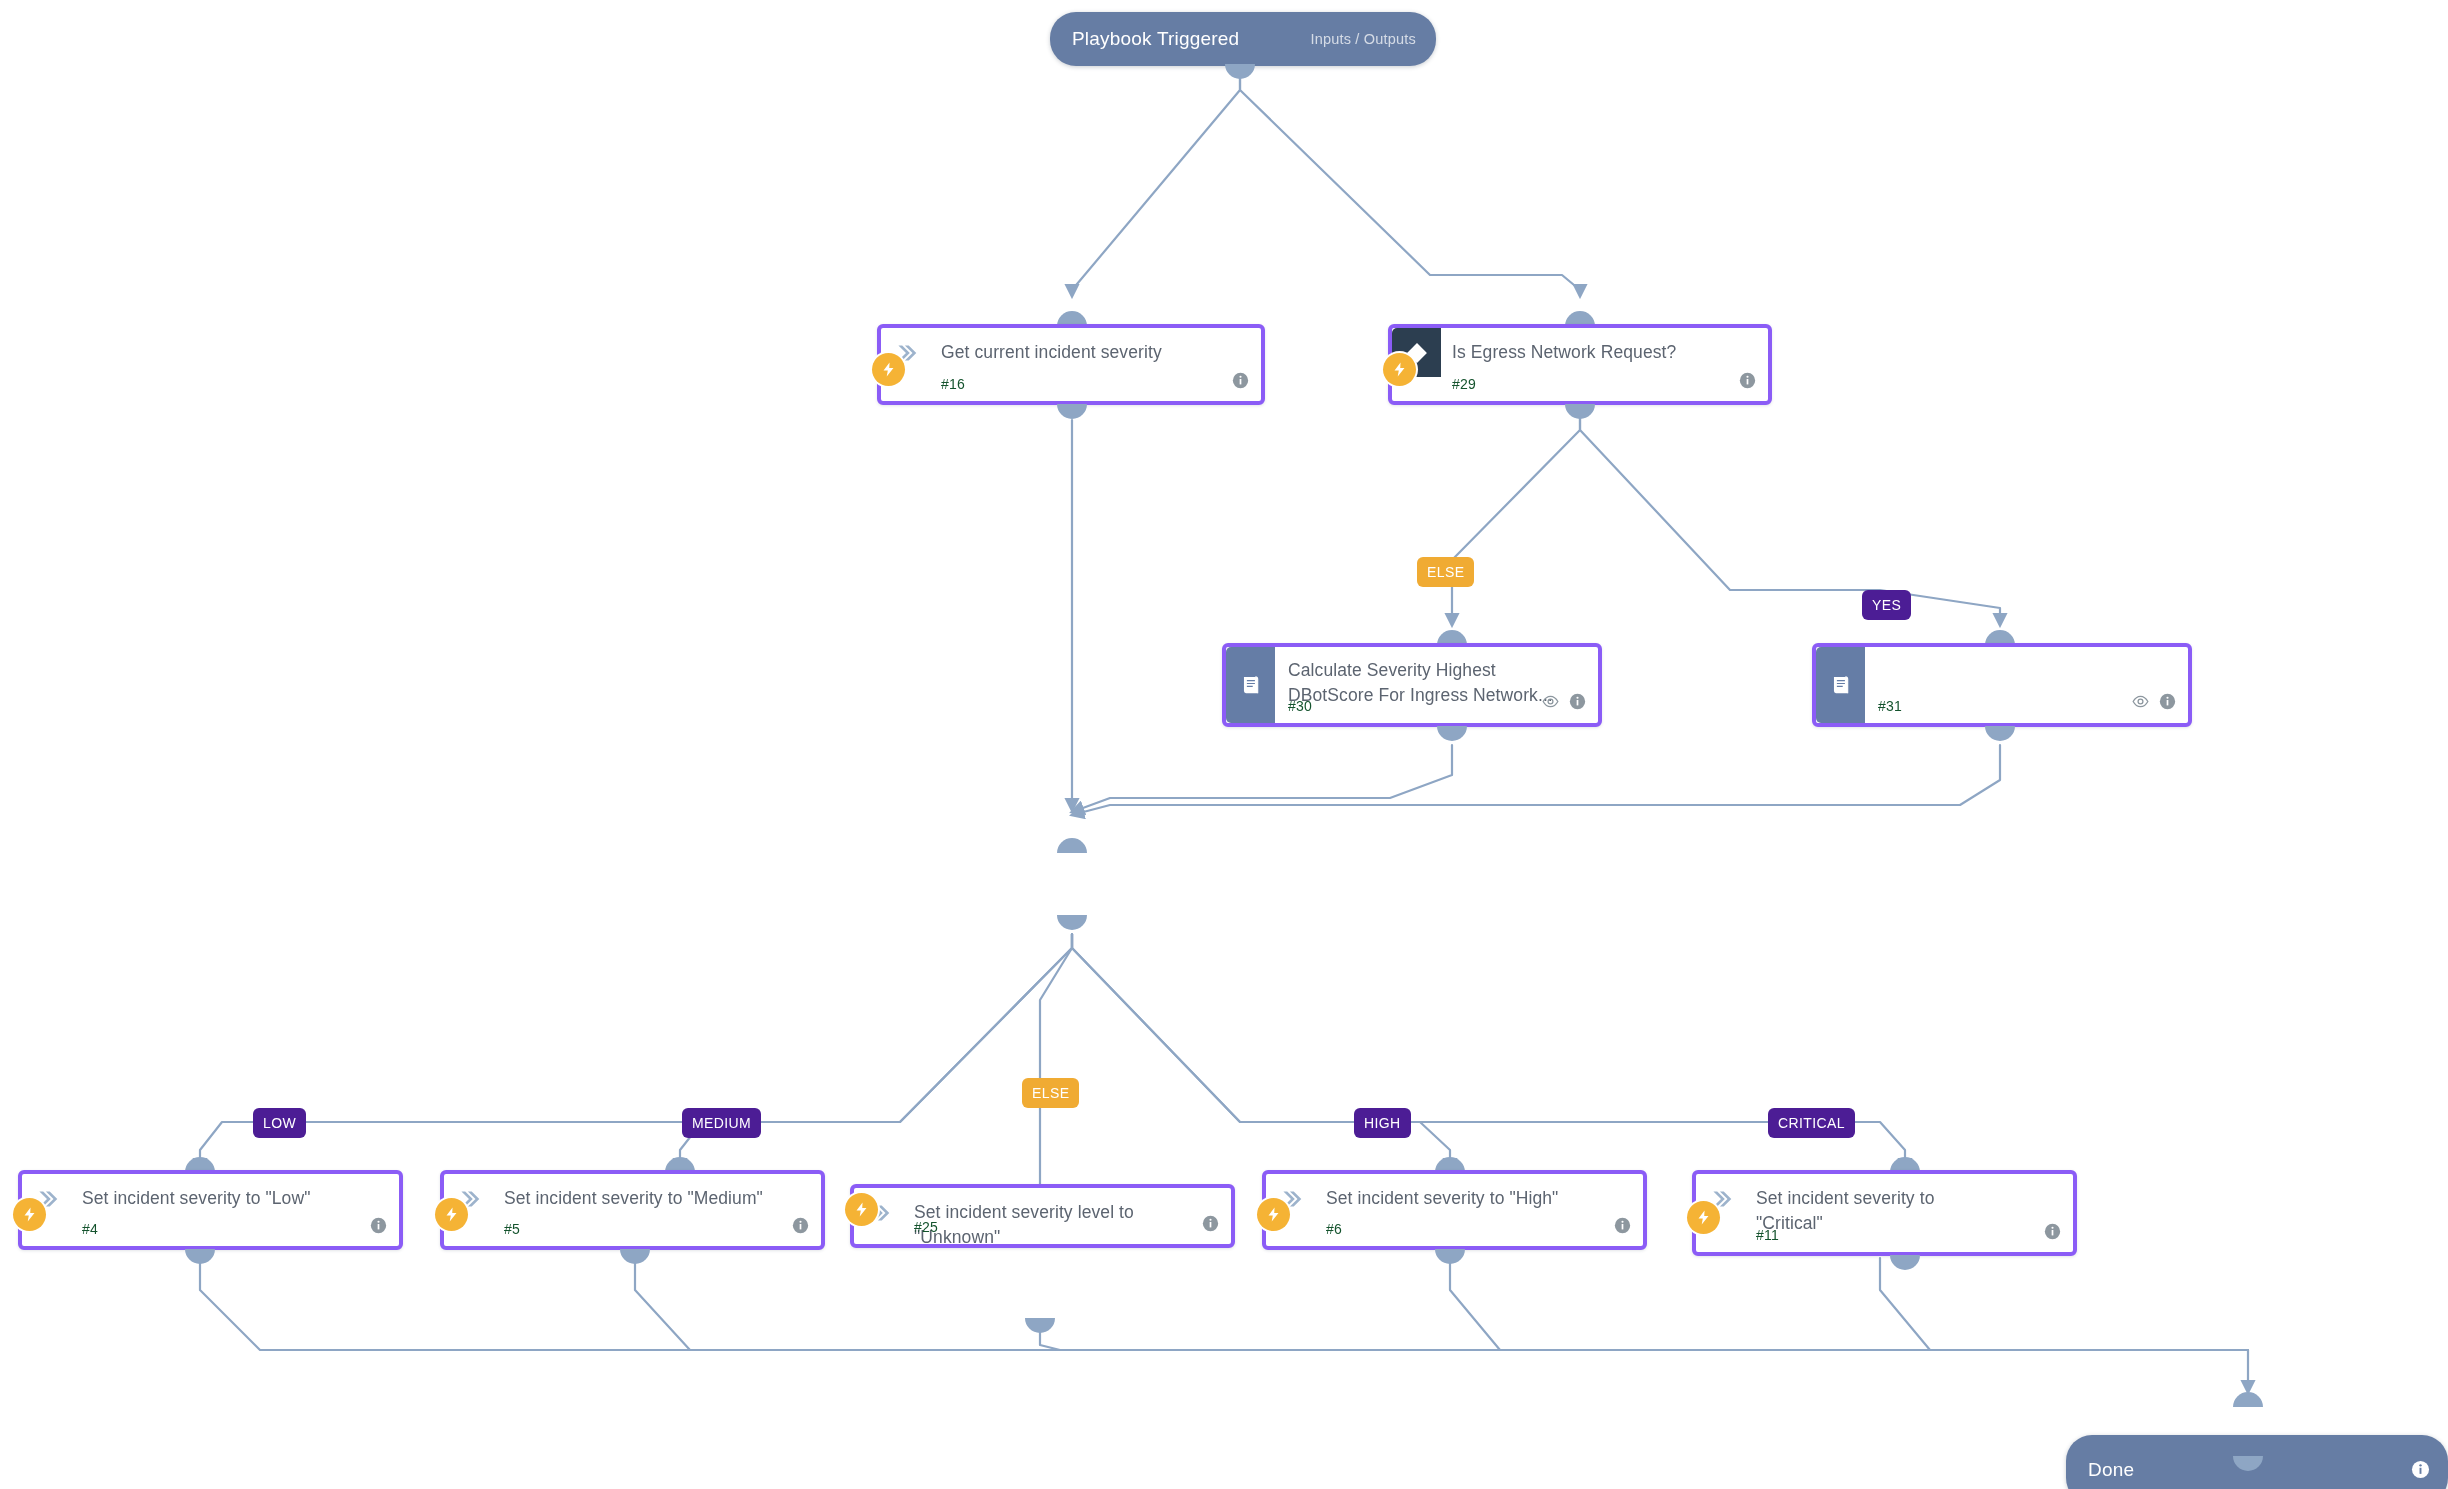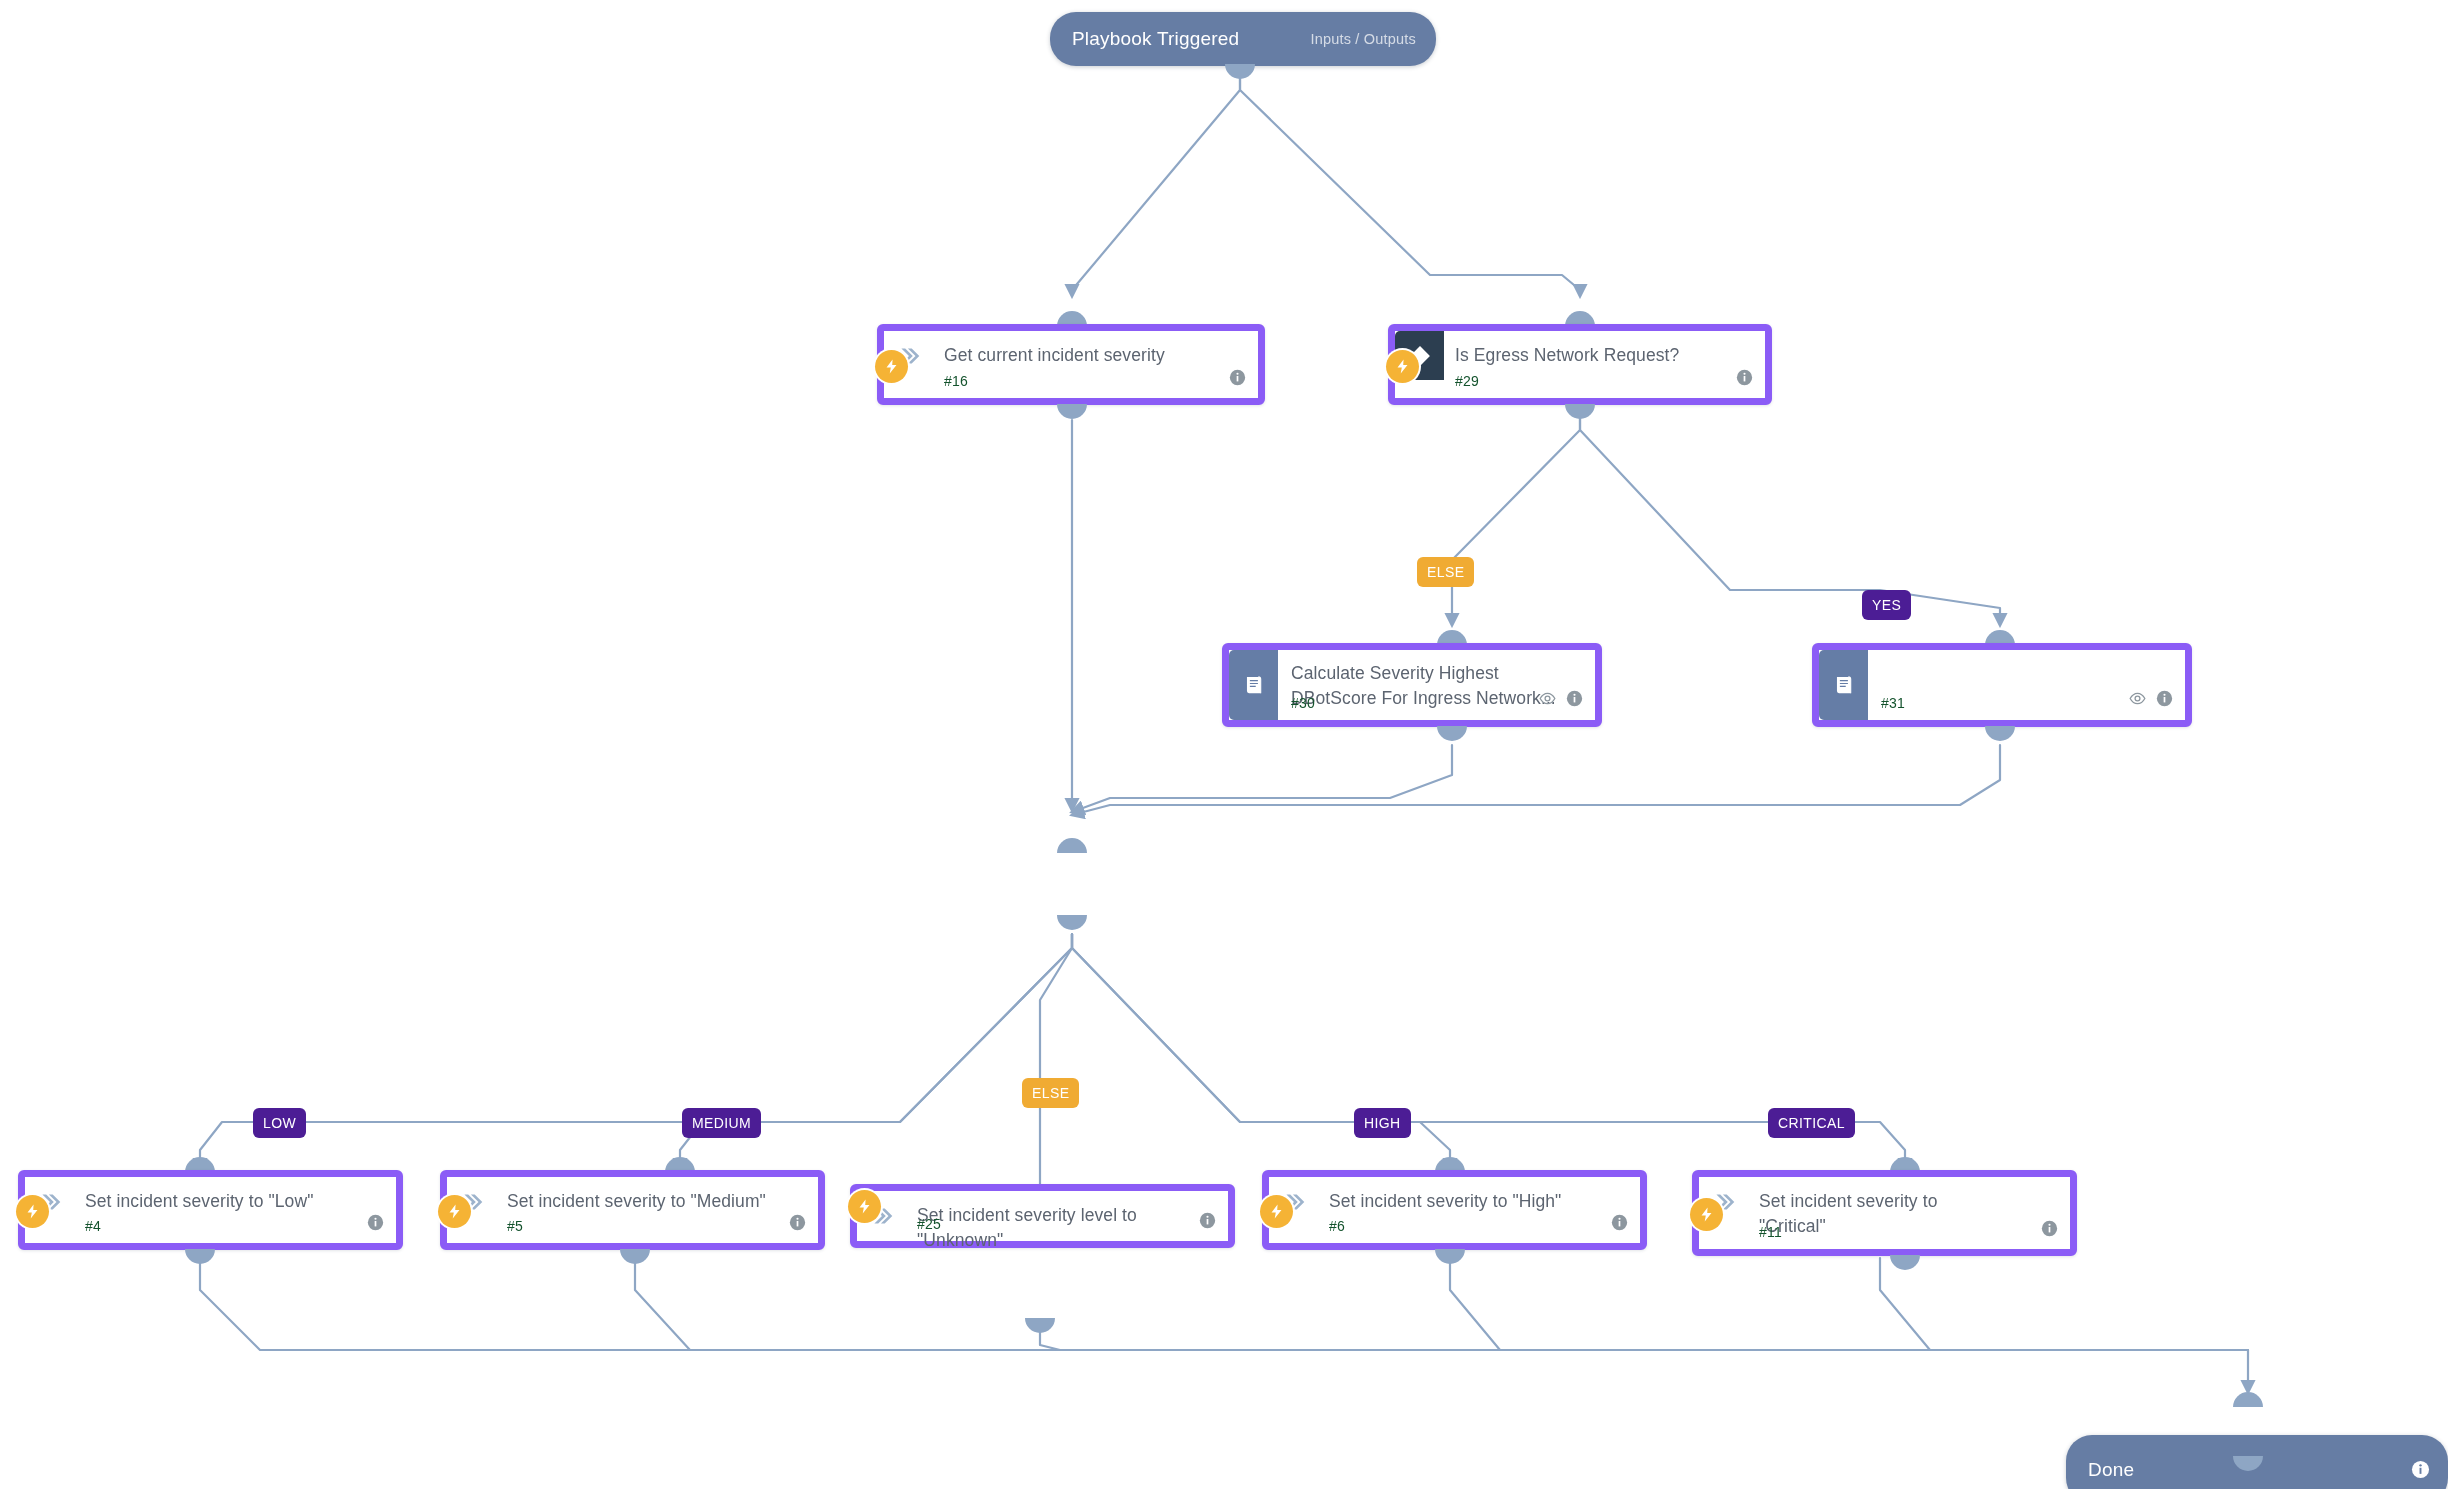--- a/index.html
+++ b/index.html
@@ -29,21 +29,21 @@
     width: 2448px;
     height: 1489px;
     pointer-events: none;
   }
 
   
   .node {
     position: absolute;
     box-sizing: border-box;
     background: #ffffff;
-    border: 7px solid #8b5cf6;
+    border: 4px solid #8b5cf6;
     border-radius: 6px;
     box-shadow: 0 1px 3px rgba(40,55,75,0.13);
   }
 
   .node-inner {
     position: relative;
     width: 100%;
     height: 100%;
   }
 

